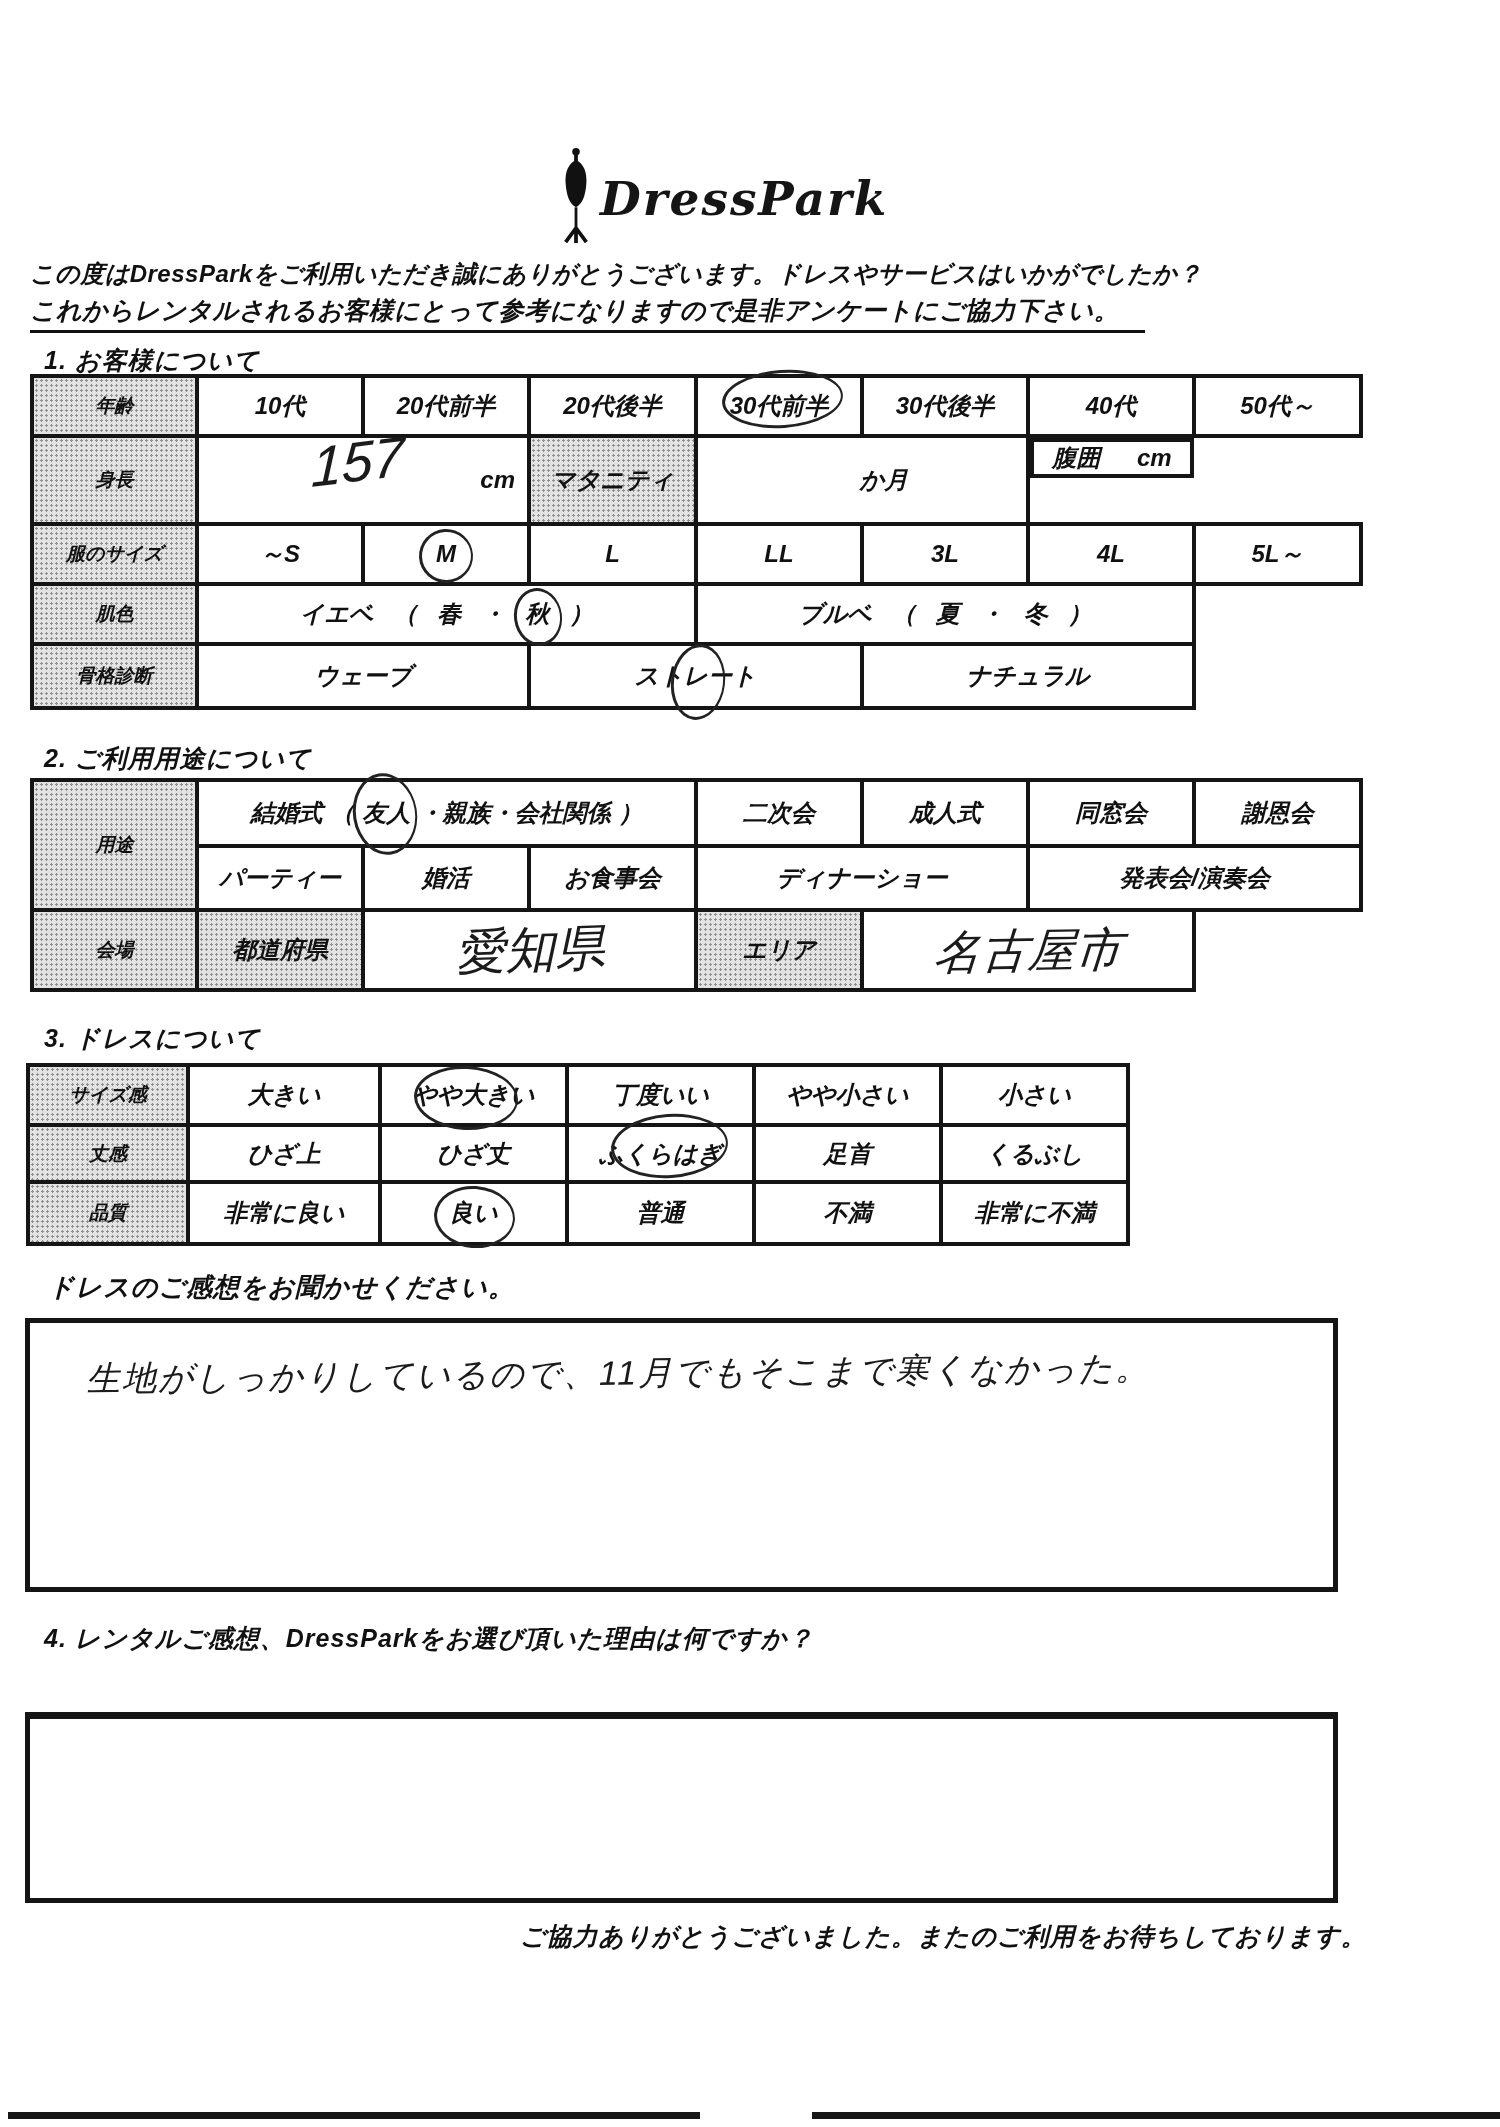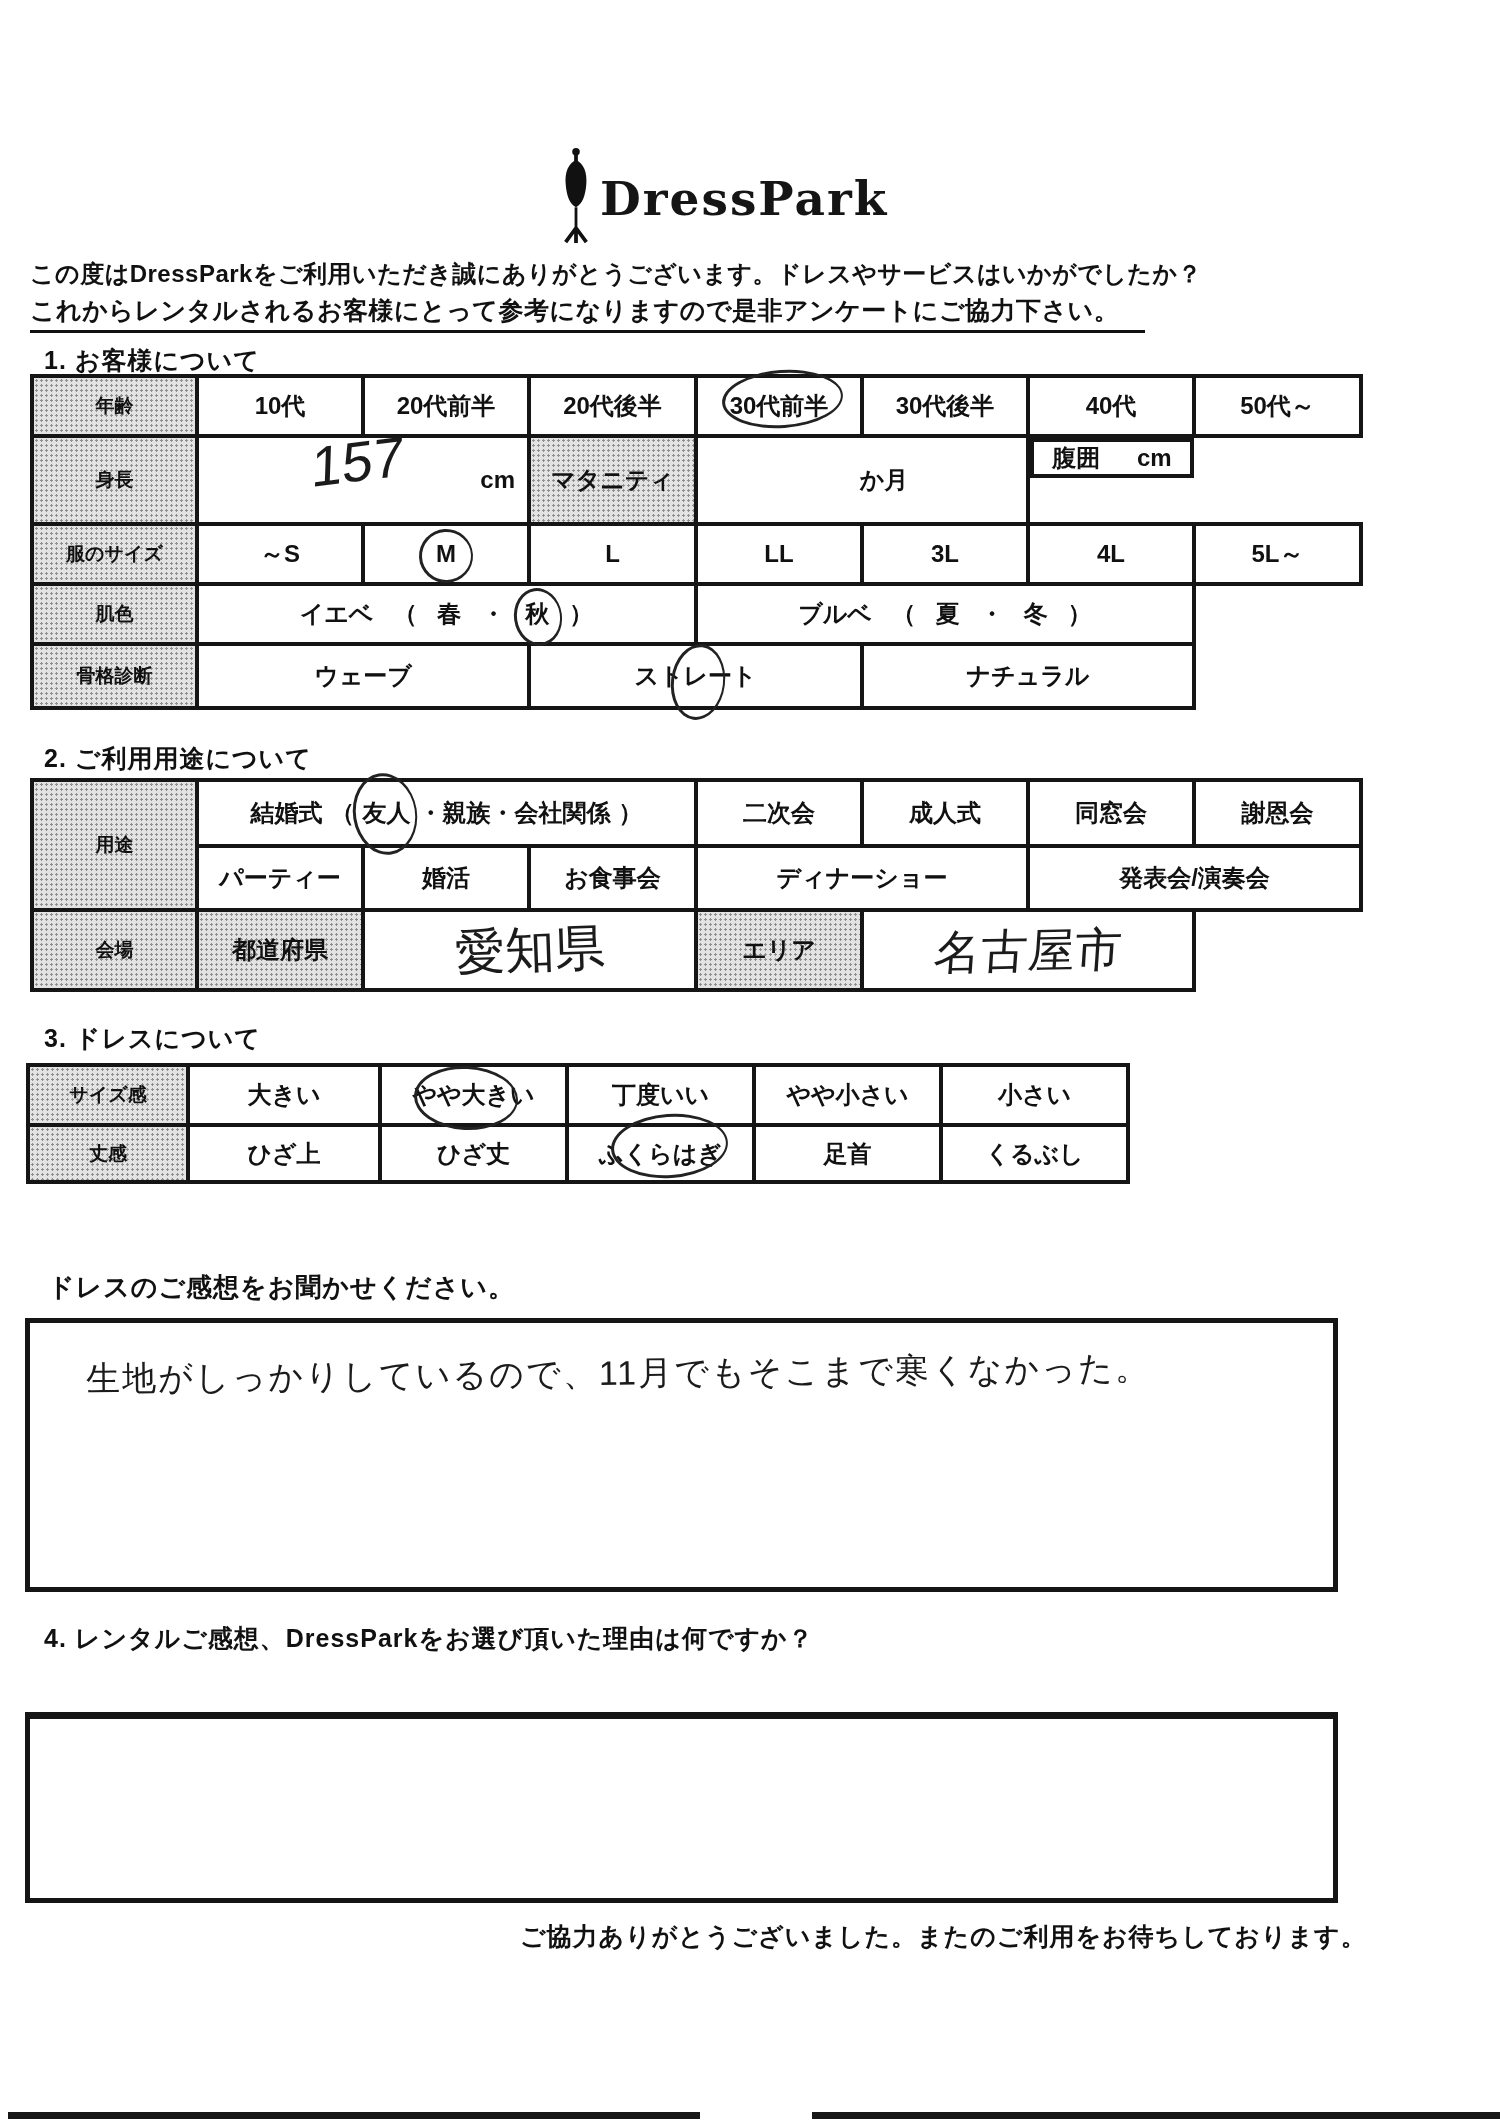--- a/index.html
+++ b/index.html
@@ -1,19 +1,20 @@
 <!DOCTYPE html>
 <html><head>
 <meta charset="utf-8">
 <style>
   html,body{margin:0;padding:0;background:#e9e9e9;}
   .sheet{
     position:relative;width:1500px;height:2127px;background:#ffffff;
     font-family:"Liberation Sans","DejaVu Sans",sans-serif;color:#111;
     overflow:hidden;
+    font-style:italic;
   }
   .abs{position:absolute;}
 
   
   .logo{left:560px;top:146px;display:flex;align-items:center;}
   .logo-text{
     font-family:"DejaVu Serif","Liberation Serif",serif;
     font-size:47px;font-weight:700;letter-spacing:2px;margin-left:8px;color:#151515;
   }
 
@@ -235,20 +236,28 @@
       <td>小さい</td>
     </tr>
     <tr style="height:57px">
       <th class="shaded">丈感</th>
       <td>ひざ上</td>
       <td>ひざ丈</td>
       <td><span class="hc c-fukura circled">ふくらはぎ</span></td>
       <td>足首</td>
       <td>くるぶし</td>
     </tr>
+    <tr style="height:62px">
+      <th class="shaded">品質</th>
+      <td>非常に良い</td>
+      <td><span class="hc c-yoi circled">良い</span></td>
+      <td>普通</td>
+      <td>不満</td>
+      <td>非常に不満</td>
+    </tr>
   </tbody>
     </table>
 
   <div class="abs prompt">ドレスのご感想をお聞かせください。</div>
   <div class="abs cbox">
     <div class="cbox-text hand">生地がしっかりしているので、11月でもそこまで寒くなかった。</div>
   </div>
 
   <div class="abs h h4">4. レンタルご感想、DressParkをお選び頂いた理由は何ですか？</div>
   <div class="abs box4">

